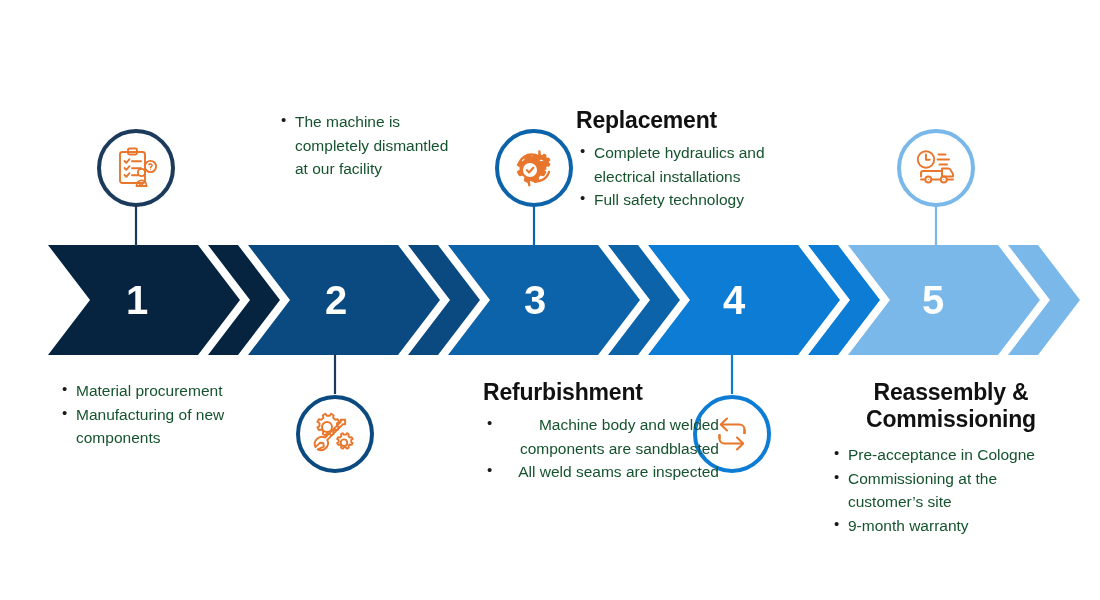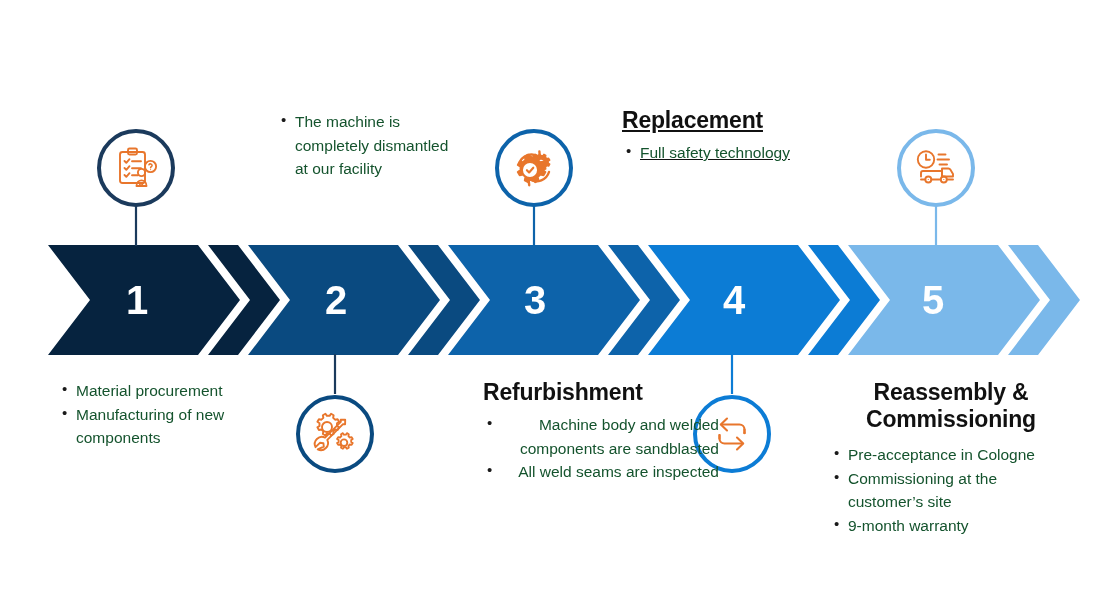--- a/index.html
+++ b/index.html
@@ -240,23 +240,24 @@
   </div>
 
   <div class="text-block" style="left:439px; top:379px; width:236px;margin-left:44px;">
     <div class="block-title">Refurbishment</div>
     <ul class="block-list" style="padding-left:4px;text-align:right;">
       <li>Machine body and welded components are sandblasted</li>
       <li>All weld seams are inspected</li>
     </ul>
   </div>
 
-  <div class="text-block" style="left:622px; top:107px; width:226px;text-decoration:underline;">
+  <div class="text-block" style="left:576px; top:107px; width:226px;">
     <div class="block-title">Replacement</div>
     <ul class="block-list" style="padding-left:4px;">
+      <li>Complete hydraulics and electrical installations</li>
       <li>Full safety technology</li>
     </ul>
   </div>
 
   <div class="text-block" style="left:826px; top:379px; width:250px;">
     <div class="block-title title-center">Reassembly &amp; Commissioning</div>
     <ul class="block-list" style="padding-left:8px; margin-top:10px;">
       <li>Pre-acceptance in Cologne</li>
       <li>Commissioning at the customer’s site</li>
       <li>9-month warranty</li>

